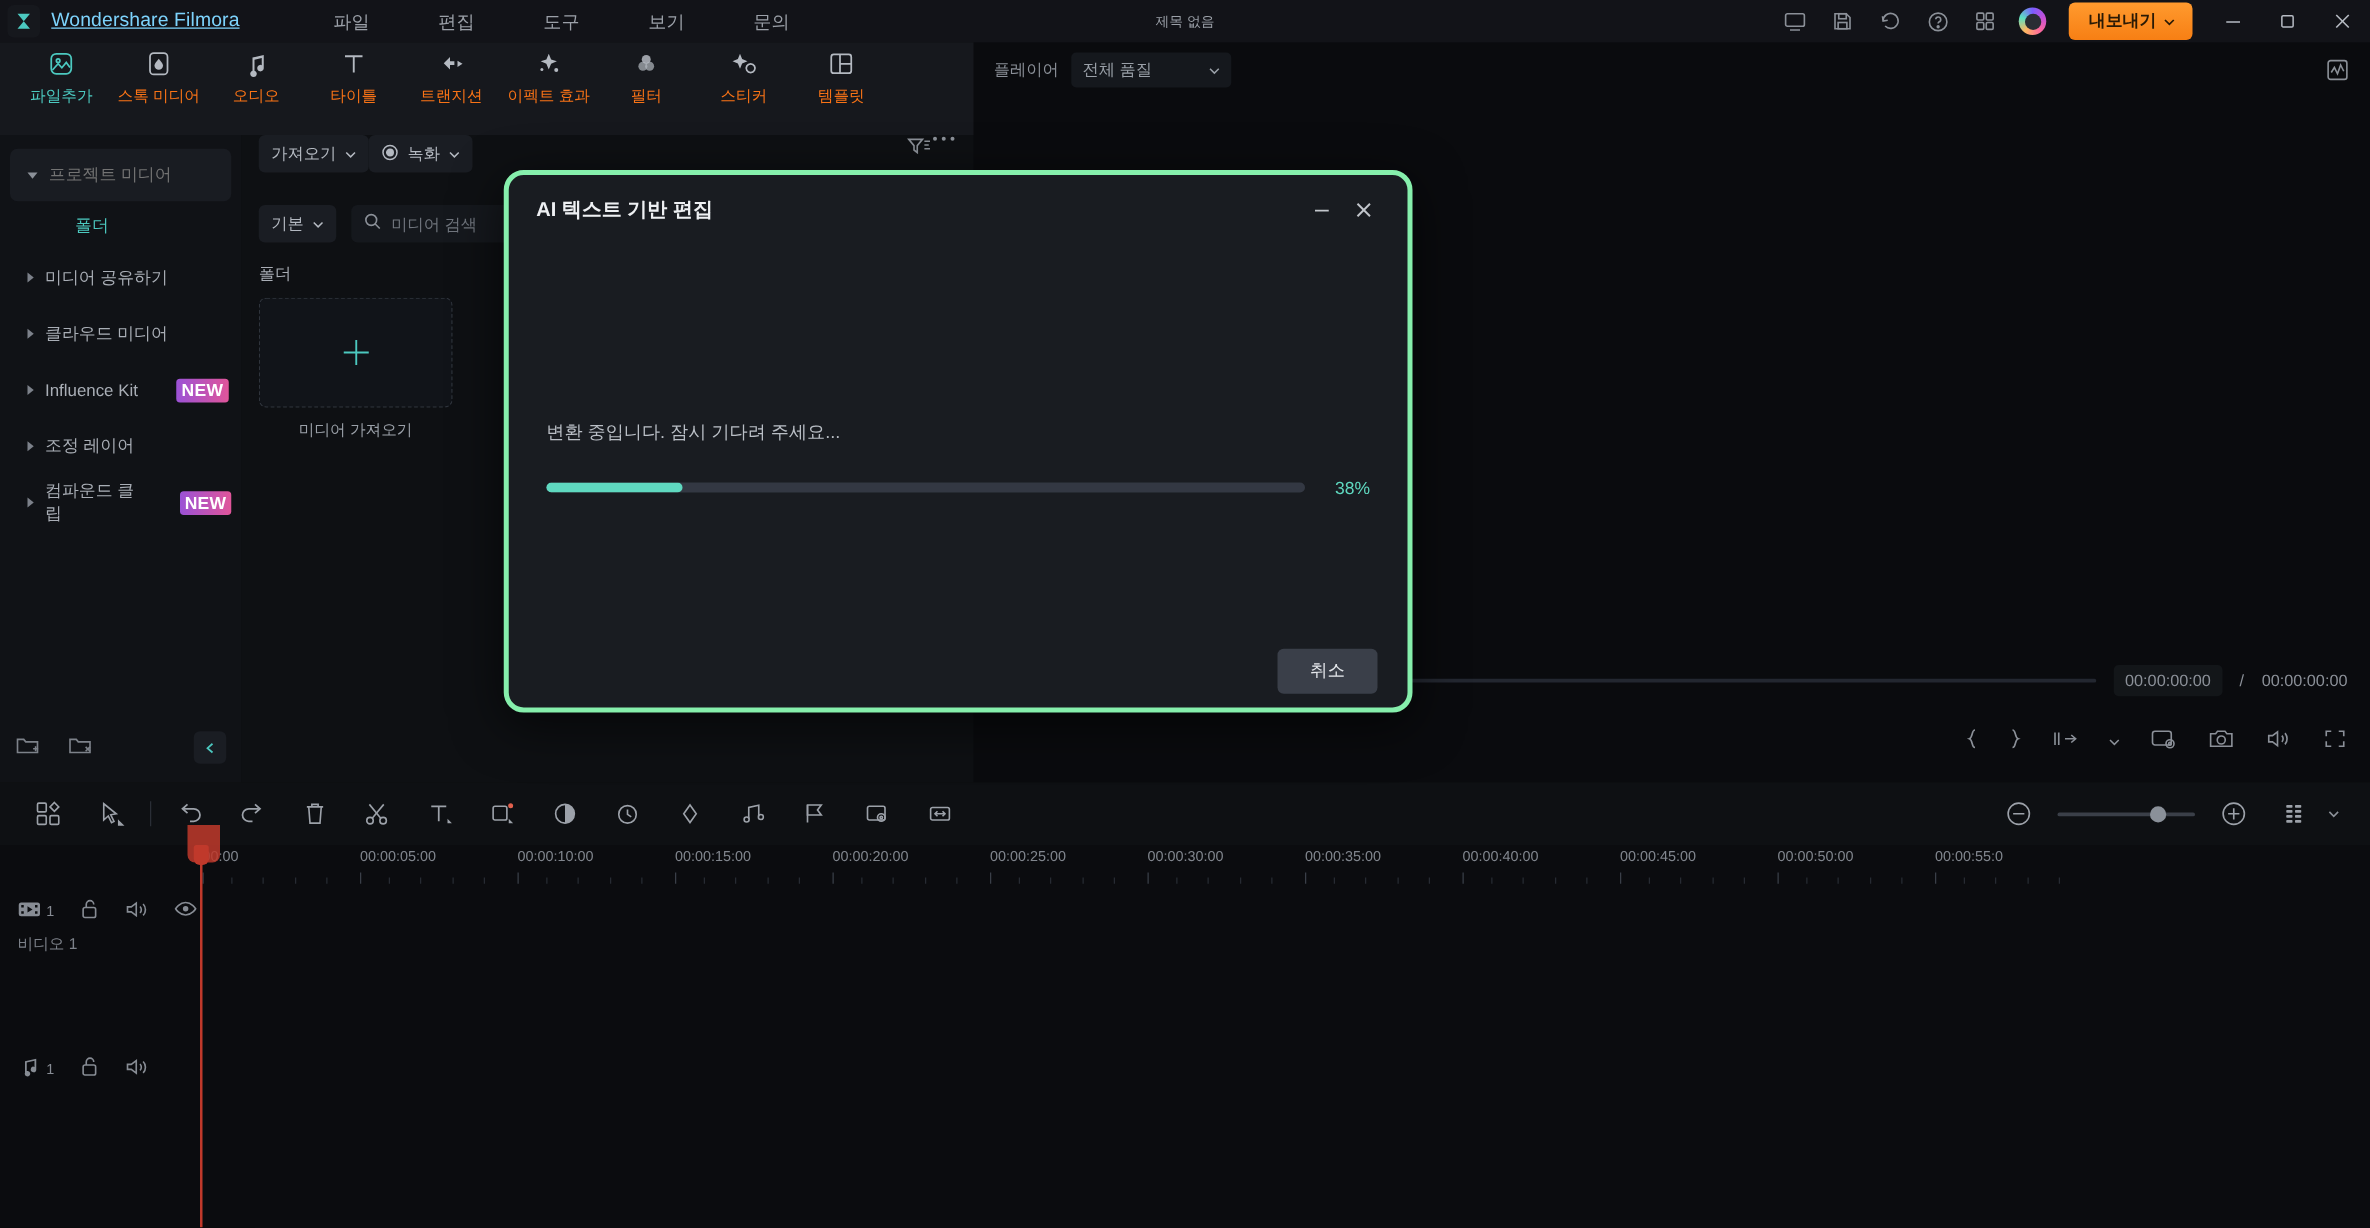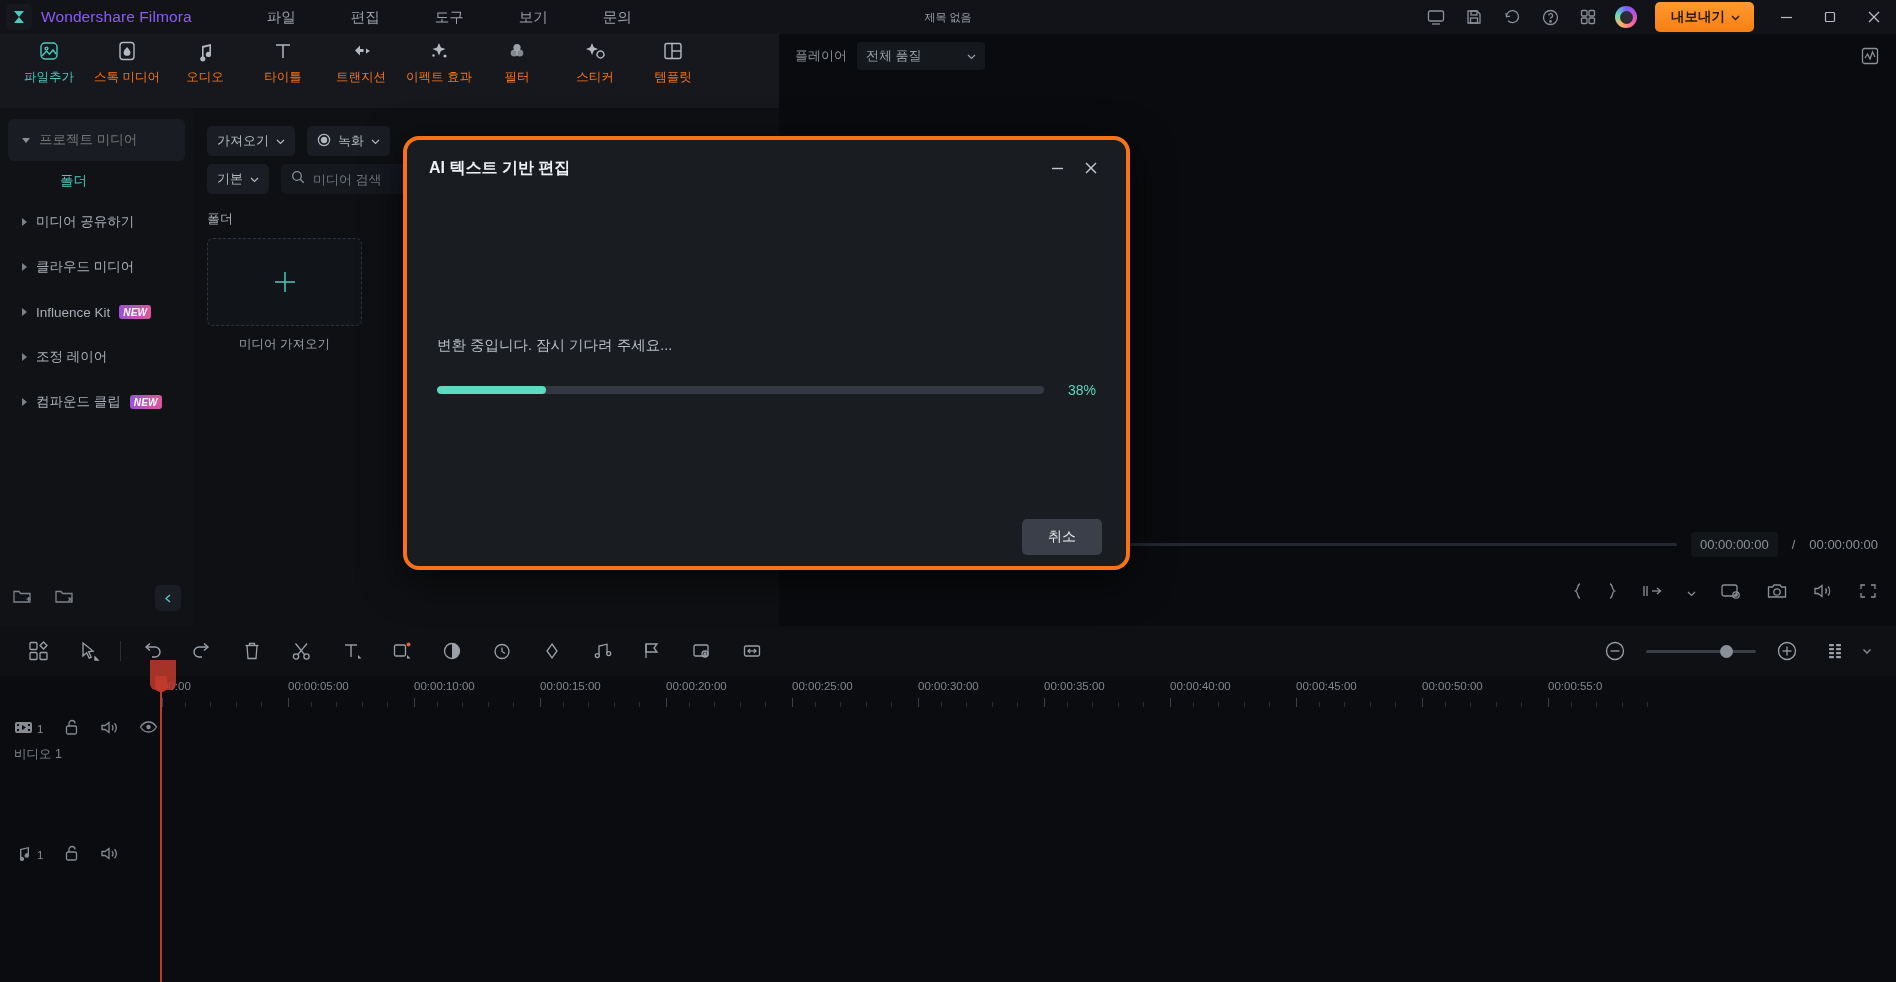--- a/index.html
+++ b/index.html
@@ -17,21 +17,21 @@
   .titlebar {
     position: absolute; top: 0; left: 0; width: 1896px; height: 34px;
     background: #121318; display: flex; align-items: center;
   }
   .logo-mark {
     width: 26px; height: 26px; margin-left: 6px; border-radius: 5px;
     background: #16181d; display: flex; align-items: center; justify-content: center;
   }
   .logo-mark svg { display:block; }
   .brand {
-    margin-left: 9px; font-size: 15.5px; color: #8b5cf6; letter-spacing: .1px;
+    margin-left: 9px; font-size: 15.5px; color: #7dd3fc; letter-spacing: .1px; text-decoration: underline;
   }
   .menubar { display: flex; margin-left: 55px; gap: 15px; }
   .menu-item {
     padding: 4px 20px; font-size: 14.5px; color: #9ba0a8; cursor: default;
   }
   .proj-title {
     position: absolute; left: 50%; transform: translateX(-50%);
     font-size: 11px; color: #9ba0a8;
   }
   .tb-right {
@@ -86,40 +86,40 @@
   }
   .sb-item.open { background: #191c22; color: #737373; }
   .caret { width: 0; height: 0; flex: none; }
   .caret.right { border-left: 5px solid #7c818a; border-top: 4px solid transparent; border-bottom: 4px solid transparent; }
   .caret.down { border-top: 5px solid #8b9098; border-left: 4px solid transparent; border-right: 4px solid transparent; }
   .sb-sub {
     height: 34px; margin: 0 8px 2px 8px; display: flex; align-items: center;
     padding-left: 52px; font-size: 13.5px; color: #4cc9c0; cursor: pointer;
   }
   .badge-new {
-    font-size: 10px; font-weight: bold; font-style: italic; color: #fff;
+    font-size: 14px; font-weight: bold; color: #fff;
     background: linear-gradient(90deg,#9b52d6,#e0559a); padding: 1.5px 4px;
-    border-radius: 3px; margin-left: 0; letter-spacing: .2px;
+    border-radius: 3px; margin-left: 22px; letter-spacing: .2px;
   }
   .sb-foot {
     position: absolute; bottom: 8px; left: 0; width: 193px; height: 40px;
     display: flex; align-items: center; padding: 0 12px; gap: 22px; color: #7d828a;
   }
   .sb-foot .spacer { flex: 1; }
   .collapse-btn {
     width: 26px; height: 26px; border-radius: 5px; background: #1a1d23;
     display: flex; align-items: center; justify-content: center; color: #8e939b; cursor: pointer;
   }
 
   
   .media-panel {
     position: absolute; top: 108px; left: 193px; width: 586px; height: 518px;
     background: #0e1013;
   }
-  .mp-toolbar { height: 48px; display: flex; align-items: flex-end; padding: 0 14px; gap: 12px; }
+  .mp-toolbar { height: 48px; display: flex; align-items: flex-start; padding: 0 14px; }
   .pill {
     height: 30px; background: #1a1d23; border-radius: 5px; display: flex;
     align-items: center; gap: 7px; padding: 0 10px; font-size: 13px; color: #b4b9c1; cursor: pointer;
   }
   .mp-toolbar .spacer { flex: 1; }
   .t-ico { color: #8b9098; display:flex; align-items:center; cursor:pointer; }
   .mp-filterbar { height: 46px; display: flex; align-items: center; padding: 0 14px; gap: 12px; }
   .searchbox {
     flex: 1; height: 30px; background: #15181d; border-radius: 5px;
     display: flex; align-items: center; gap: 8px; padding: 0 10px;
@@ -195,21 +195,21 @@
   .playhead::before {
     content: ''; position: absolute; left: -5px; top: 0; width: 12px; height: 16px;
     background: #c0392b; border-radius: 2px 2px 5px 5px;
   }
   .ph-badge {
     position: absolute; left: 150px; top: 660px; width: 26px; height: 30px;
     background: #c0392b; border-radius: 0 0 6px 6px; opacity: .85;
   }
   .modal {
     position: absolute; left: 403px; top: 136px; width: 727px; height: 434px;
-    background: #191c21; border: 4px solid #f97316; border-radius: 16px;
+    background: #191c21; border: 4px solid #86efac; border-radius: 16px;
     box-shadow: 0 10px 40px rgba(0,0,0,.6);
   }
   .modal-head {
     height: 56px; display: flex; align-items: center; padding: 0 18px 0 22px;
   }
   .modal-title { font-size: 16px; font-weight: bold; color: #eef0f3; }
   .modal-head .spacer { flex: 1; }
   .mbtn {
     width: 34px; height: 30px; display: flex; align-items: center; justify-content: center;
     color: #c2c6cc; cursor: pointer; border-radius: 4px;

